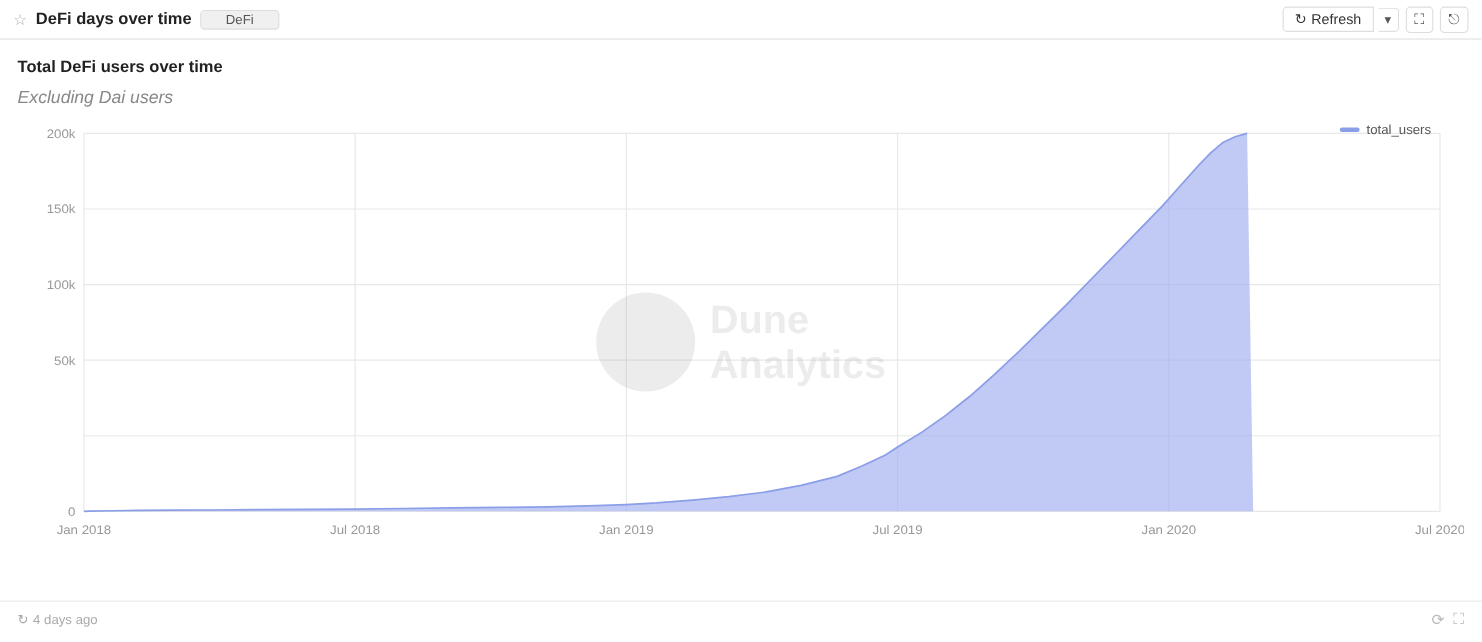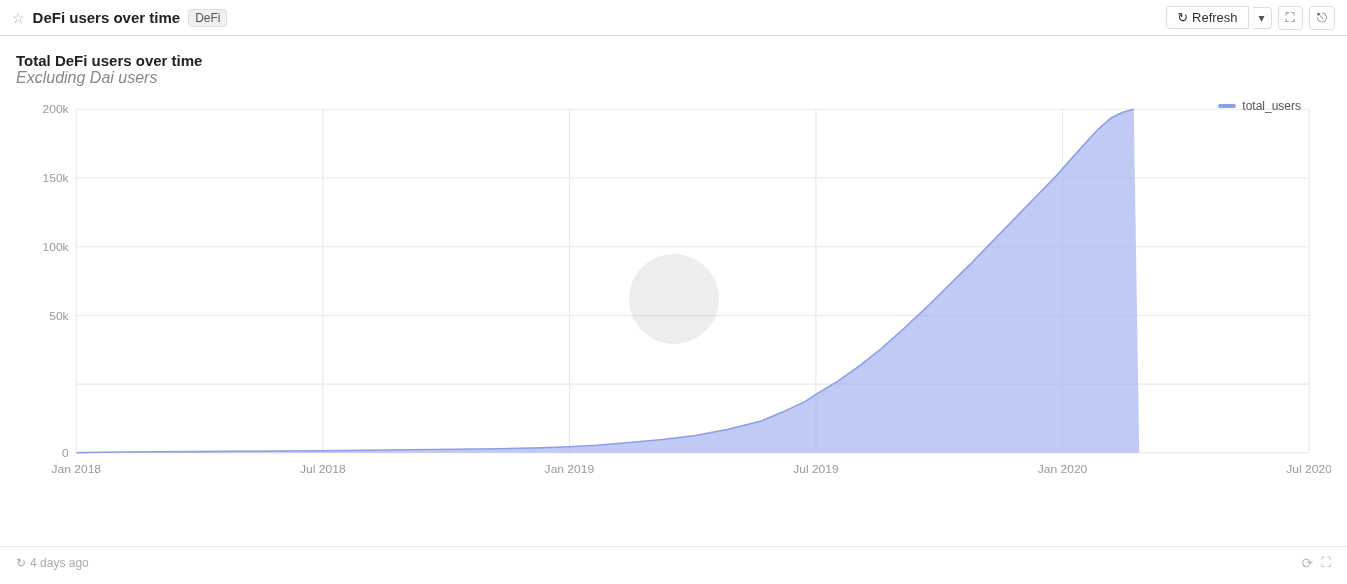--- a/index.html
+++ b/index.html
@@ -30,21 +30,21 @@
     }
     .page-title {
       font-size: 15px;
       font-weight: 600;
       color: #222;
     }
     .defi-badge {
       background: #f0f0f0;
       border: 1px solid #ddd;
       border-radius: 4px;
-      padding: 1px 6px;
+      padding: 1px 22px;
       font-size: 12px;
       color: #555;
     }
     .header-right {
       display: flex;
       align-items: center;
       gap: 4px;
     }
     .refresh-btn {
       display: flex;
@@ -80,21 +80,21 @@
     }
     .chart-container {
       padding: 16px 16px 8px 16px;
       position: relative;
       height: 510px;
     }
     .chart-title {
       font-size: 15px;
       font-weight: 600;
       color: #222;
-      margin-bottom: 0;
+      margin-bottom: 12px;
     }
     .chart-subtitle {
       font-size: 16px;
       color: #888;
       font-style: italic;
       margin-bottom: 12px;
     }
     .chart-area {
       position: relative;
       width: 100%;
@@ -168,21 +168,21 @@
       font-size: 14px;
       cursor: pointer;
     }
   </style>
 </head>
 <body>
 
 <div class="header">
   <div class="header-left">
     <span class="star-icon">☆</span>
-    <span class="page-title">DeFi users over time</span>
+    <span class="page-title">DeFi days over time</span>
     <span class="defi-badge">DeFi</span>
   </div>
   <div class="header-right">
     <button class="refresh-btn">
       <span>↻</span>
       <span>Refresh</span>
     </button>
     <button class="refresh-dropdown">▾</button>
     <button class="expand-btn">⛶</button>
     <button class="share-btn">⎋</button>
@@ -320,20 +320,24 @@
         L 1000 18.0
         L 1010 13.0
         L 1020 10.0
       " fill="none" stroke="#8b9fe8" stroke-width="1.5"></path>
 
     </svg>
 
     
     <div class="watermark">
       <div class="watermark-circle"></div>
+      <div class="watermark-text">
+        <div>Dune</div>
+        <div>Analytics</div>
+      </div>
     </div>
   </div>
 </div>
 
 <div class="footer">
   <div class="footer-left">
     <span>↻</span>
     <span>4 days ago</span>
   </div>
   <div class="footer-right">

